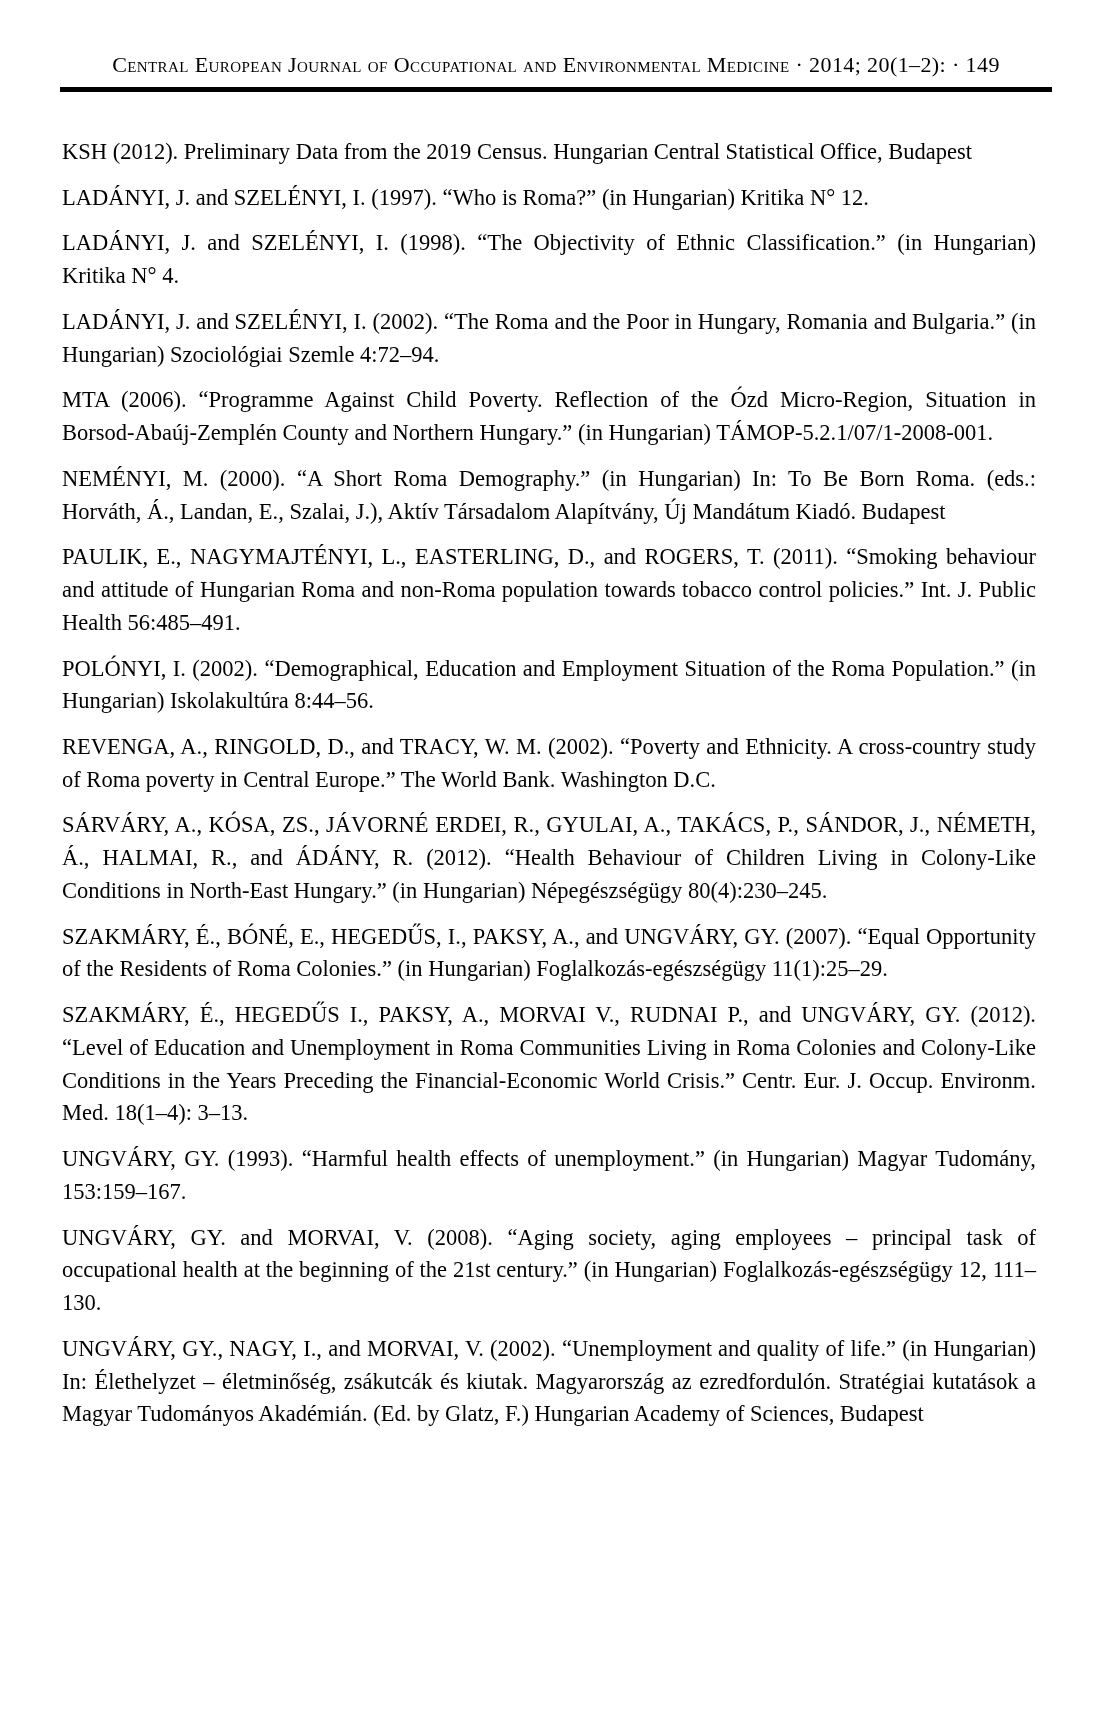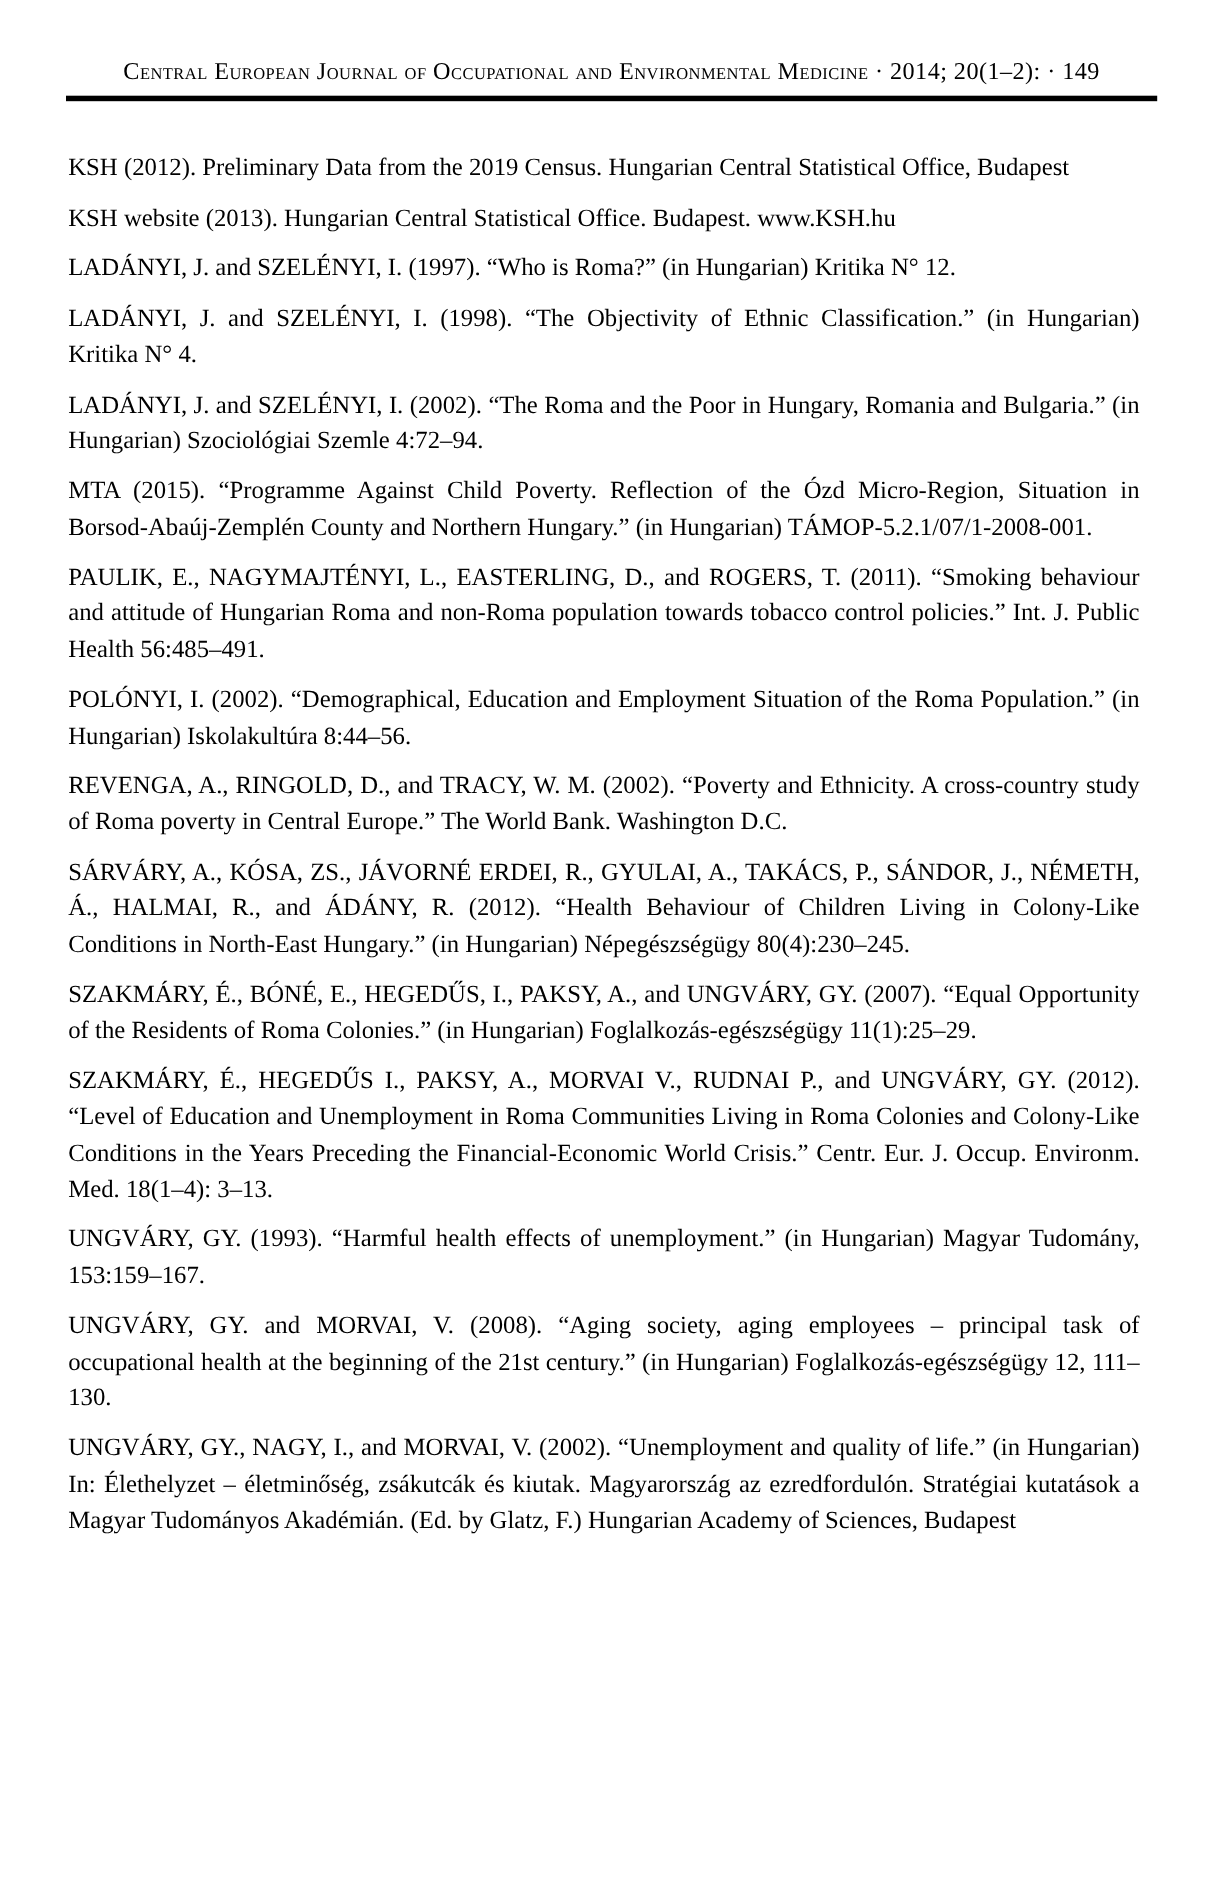--- a/index.html
+++ b/index.html
@@ -42,25 +42,25 @@
   }
 </style>
 </head>
 <body>
 
 <div class="page">
   <div class="journal-header">Central European Journal of Occupational and Environmental Medicine · 2014; 20(1–2): · 149</div>
   <div class="header-rule"></div>
   <div class="references">
       <p class="ref">KSH (2012). Preliminary Data from the 2019 Census. Hungarian Central Statistical Office, Budapest</p>
-      <p class="ref">KSH website (2013). Hungarian Central Statistical Office. Budapest. www.KSH.hu</p>
       <p class="ref">LADÁNYI, J. and SZELÉNYI, I. (1997). “Who is Roma?” (in Hungarian) Kritika N° 12.</p>
       <p class="ref">LADÁNYI, J. and SZELÉNYI, I. (1998). “The Objectivity of Ethnic Classification.” (in Hungarian) Kritika N° 4.</p>
       <p class="ref">LADÁNYI, J. and SZELÉNYI, I. (2002). “The Roma and the Poor in Hungary, Romania and Bulgaria.” (in Hungarian) Szociológiai Szemle 4:72–94.</p>
-      <p class="ref">MTA (2015). “Programme Against Child Poverty. Reflection of the Ózd Micro-Region, Situation in Borsod-Abaúj-Zemplén County and Northern Hungary.” (in Hungarian) TÁMOP-5.2.1/07/1-2008-001.</p>
+      <p class="ref">MTA (2006). “Programme Against Child Poverty. Reflection of the Ózd Micro-Region, Situation in Borsod-Abaúj-Zemplén County and Northern Hungary.” (in Hungarian) TÁMOP-5.2.1/07/1-2008-001.</p>
+      <p class="ref">NEMÉNYI, M. (2000). “A Short Roma Demography.” (in Hungarian) In: To Be Born Roma. (eds.: Horváth, Á., Landan, E., Szalai, J.), Aktív Társadalom Alapítvány, Új Mandátum Kiadó. Budapest</p>
       <p class="ref">PAULIK, E., NAGYMAJTÉNYI, L., EASTERLING, D., and ROGERS, T. (2011). “Smoking behaviour and attitude of Hungarian Roma and non-Roma population towards tobacco control policies.” Int. J. Public Health 56:485–491.</p>
       <p class="ref">POLÓNYI, I. (2002). “Demographical, Education and Employment Situation of the Roma Population.” (in Hungarian) Iskolakultúra 8:44–56.</p>
       <p class="ref">REVENGA, A., RINGOLD, D., and TRACY, W. M. (2002). “Poverty and Ethnicity. A cross-country study of Roma poverty in Central Europe.” The World Bank. Washington D.C.</p>
       <p class="ref">SÁRVÁRY, A., KÓSA, ZS., JÁVORNÉ ERDEI, R., GYULAI, A., TAKÁCS, P., SÁNDOR, J., NÉMETH, Á., HALMAI, R., and ÁDÁNY, R. (2012). “Health Behaviour of Children Living in Colony-Like Conditions in North-East Hungary.” (in Hungarian) Népegészségügy 80(4):230–245.</p>
       <p class="ref">SZAKMÁRY, É., BÓNÉ, E., HEGEDŰS, I., PAKSY, A., and UNGVÁRY, GY. (2007). “Equal Opportunity of the Residents of Roma Colonies.” (in Hungarian) Foglalkozás-egészségügy 11(1):25–29.</p>
       <p class="ref">SZAKMÁRY, É., HEGEDŰS I., PAKSY, A., MORVAI V., RUDNAI P., and UNGVÁRY, GY. (2012). “Level of Education and Unemployment in Roma Communities Living in Roma Colonies and Colony-Like Conditions in the Years Preceding the Financial-Economic World Crisis.” Centr. Eur. J. Occup. Environm. Med. 18(1–4): 3–13.</p>
       <p class="ref">UNGVÁRY, GY. (1993). “Harmful health effects of unemployment.” (in Hungarian) Magyar Tudomány, 153:159–167.</p>
       <p class="ref">UNGVÁRY, GY. and MORVAI, V. (2008). “Aging society, aging employees – principal task of occupational health at the beginning of the 21st century.” (in Hungarian) Foglalkozás-egészségügy 12, 111–130.</p>
       <p class="ref">UNGVÁRY, GY., NAGY, I., and MORVAI, V. (2002). “Unemployment and quality of life.” (in Hungarian) In: Élethelyzet – életminőség, zsákutcák és kiutak. Magyarország az ezredfordulón. Stratégiai kutatások a Magyar Tudományos Akadémián. (Ed. by Glatz, F.) Hungarian Academy of Sciences, Budapest</p>
     </div>

